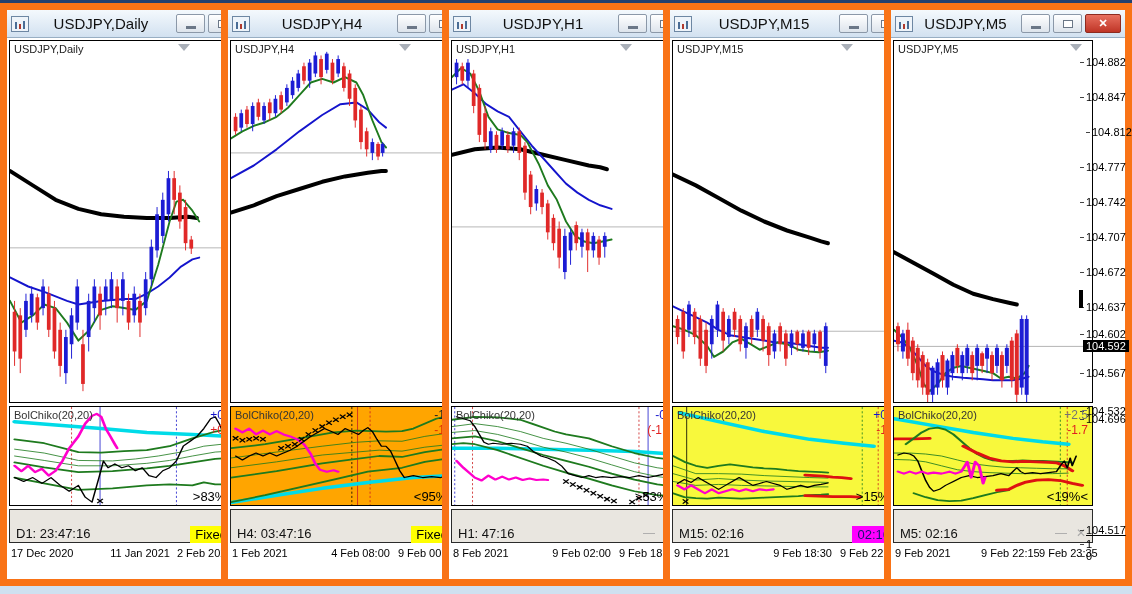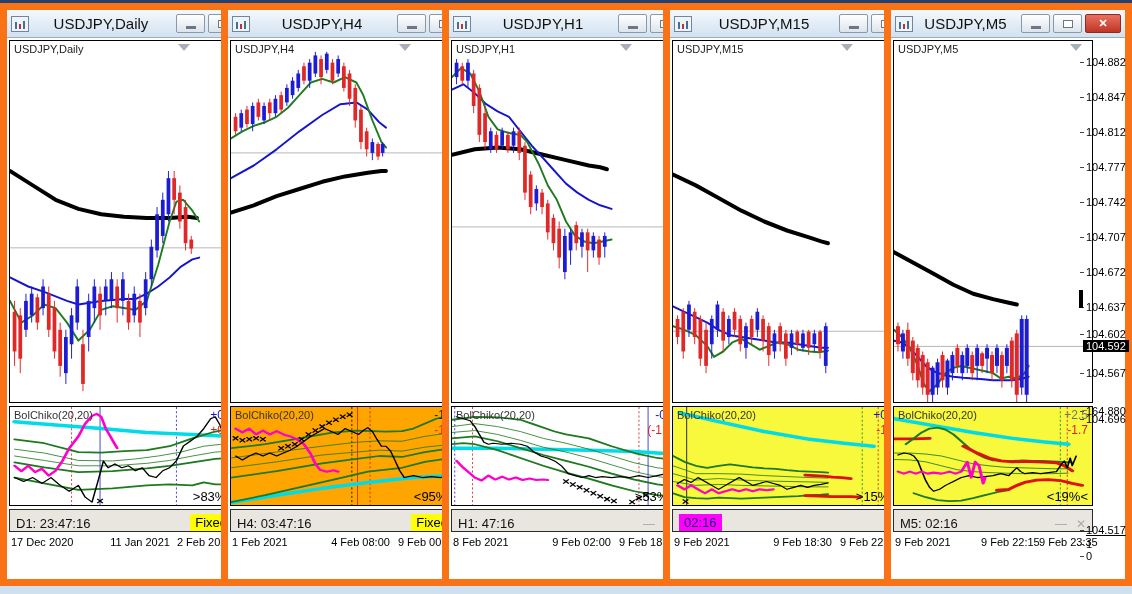--- a/index.html
+++ b/index.html
@@ -19,21 +19,21 @@
 .tb-btn.close{background:linear-gradient(#e8705f,#bf3527);border-color:#8d2b20;color:#fff;font-size:11px;font-weight:bold;width:34px}
 .client{margin:2px;position:relative}
 .chart-frame{position:relative;height:363px;border:1px solid #000;background:#fff;box-sizing:border-box;overflow:hidden}
 .sym{position:absolute;top:2px;left:4px;font-size:11px;color:#222;z-index:3}
 .dd{position:absolute;top:3px;right:21%;width:0;height:0;border-left:6px solid transparent;border-right:6px solid transparent;border-top:7px solid #a9afb8;z-index:3}
 svg.fill{position:absolute;left:0;top:0;width:100%;height:100%}
 .panel-frame{position:relative;height:100px;margin-top:3px;border:1px solid #000;box-sizing:border-box;background:#fff;overflow:hidden}
 .plabel{position:absolute;top:2px;left:4px;font-size:11px;color:#333;z-index:3}
 .pvals{position:absolute;top:1px;right:4px;text-align:right;font-size:12px;line-height:15px;z-index:3}
 .pcorner{position:absolute;bottom:1px;right:4px;font-size:13px;color:#000;z-index:3}
-.statusbar{height:23px;margin-top:3px;border:1px solid #2b2b2b;background:#e9e6e0;display:flex;align-items:flex-end;padding:0 6px;font-size:13px;box-sizing:border-box}
+.statusbar{height:23px;margin-top:3px;border:1px solid #2b2b2b;background:#e9e6e0;display:flex;align-items:flex-start;padding:16px 6px;font-size:13px;box-sizing:border-box}
 .status-left{flex:1;color:#111}
 .badge{font-size:13px;padding:0 5px;line-height:17px}
 .sicons{color:#a9a9a9;font-size:12px;display:flex;gap:9px;align-items:center}
 .sicons span{cursor:default}
 .dates{position:relative;height:18px;font-size:11px;color:#000}
 .dates span{position:absolute;top:4px;white-space:nowrap}
 .d0{left:2px}.d1{left:44%}.d2{left:73%}
 .sliver{position:absolute;right:2px;width:5px;background:#000;z-index:4}
 
 .win5 .chart-frame,.win5 .panel-frame,.win5 .statusbar,.win5 .dates{width:200px}
@@ -561,20 +561,21 @@
           <polyline points="0.0,122.3 12.2,127.9 24.4,129.3 36.6,130.0 48.8,128.6 61.0,129.3 73.2,130.0 85.4,129.3 97.6,128.6 109.8,127.9 122.0,127.2 134.2,126.5 146.4,125.1 158.6,124.4 165.9,123.7" fill="none" stroke="#1e7a1e" stroke-width="2.5" stroke-linejoin="round" stroke-linecap="round"></polyline>
           <polyline points="141.5,96.6 151.3,97.3 161.0,98.0 170.8,99.4 180.6,100.1 190.3,101.5" fill="none" stroke="#dd1111" stroke-width="4" stroke-linejoin="round" stroke-linecap="round"></polyline>
           <polyline points="141.5,125.8 156.2,126.5 170.8,127.2 190.3,127.2 200.1,127.9" fill="none" stroke="#dd1111" stroke-width="4" stroke-linejoin="round" stroke-linecap="round"></polyline>
           <polyline points="4.9,111.2 12.2,116.8 19.5,111.2 26.8,116.8 34.2,122.3 41.5,116.8 48.8,122.3 56.1,119.5 63.4,116.8 70.8,119.5 78.1,116.8 85.4,119.5 92.7,116.8 100.0,118.1 107.4,116.8" fill="none" stroke="#ff00cc" stroke-width="3" stroke-linejoin="round" stroke-linecap="round"></polyline>
           <polyline points="4.9,108.4 12.2,102.9 19.5,107.0 26.8,100.1 34.2,105.6 41.5,111.2 48.8,116.8 56.1,111.2 63.4,105.6 70.8,100.1 78.1,105.6 85.4,111.2 92.7,108.4 100.0,105.6 107.4,108.4 114.7,111.2 122.0,116.8 129.3,114.0 136.6,111.2 144.0,114.0 151.3,111.2 158.6,109.8 165.9,107.7" fill="none" stroke="#000000" stroke-width="1.6" stroke-linejoin="round" stroke-linecap="round"></polyline>
           <line x1="10.42" x2="16.42" y1="131.135" y2="137.135" stroke="#000000" stroke-width="1.6"></line>
           <line x1="10.42" x2="16.42" y1="137.135" y2="131.135" stroke="#000000" stroke-width="1.6"></line>
         </svg>
     </div>
     <div class="statusbar">
+      <span class="status-left">M15: 02:16</span>
       <span class="badge" style="background: rgb(255, 0, 255); color: rgb(22, 22, 110);">02:16</span>
     </div>
     <div class="dates">
       <span class="d0">9 Feb 2021</span>
       <span class="d1">9 Feb 18:30</span>
       <span class="d2">9 Feb 22:30</span>
     </div>
   </div>
   <div class="sliver" style="top: 284px; height: 14px;"></div>
 </div>
@@ -690,30 +691,30 @@
         </span>
     </div>
     <div class="dates">
       <span class="d0">9 Feb 2021</span>
       <span class="d1">9 Feb 22:15</span>
       <span class="d2">9 Feb 23:35</span>
     </div>
     <div class="scale">
         <div class="tick" style="top: 12px;">104.882</div>
         <div class="tick" style="top: 47px;">104.847</div>
-        <div class="tick" style="top: 82px;">104.812</div>
+        <div class="tick" style="top: 82px; margin-left: 6px;">104.812</div>
         <div class="tick" style="top: 117px;">104.777</div>
         <div class="tick" style="top: 152px;">104.742</div>
         <div class="tick" style="top: 187px;">104.707</div>
         <div class="tick" style="top: 222px;">104.672</div>
         <div class="tick" style="top: 257px;">104.637</div>
         <div class="tick" style="top: 284px;">104.602</div>
         <div class="tick hl" style="top: 296px;">104.592</div>
         <div class="tick" style="top: 323px;">104.567</div>
-        <div class="tick" style="top: 361px;">164.880</div>
+        <div class="tick" style="top: 361px;">104.532</div>
         <div class="tick" style="top: 369px;">104.696</div>
         <div class="tick" style="top: 480px; text-decoration: underline;">104.517</div>
         <div class="tick" style="top: 494px;">1</div>
         <div class="tick" style="top: 506px;">0</div>
         <div class="scale-marker" style="top: 246px; height: 18px;"></div>
       </div>
   </div>
 </div>
 
 </body></html>

